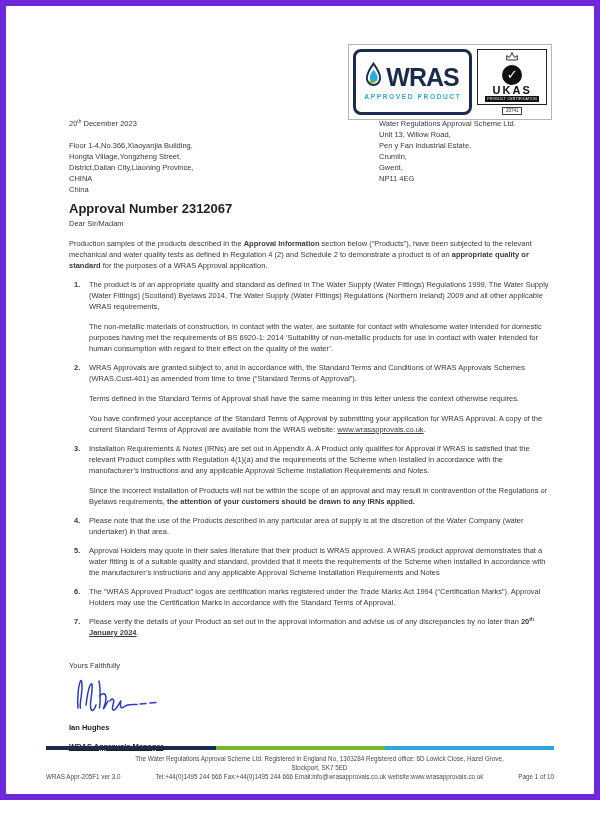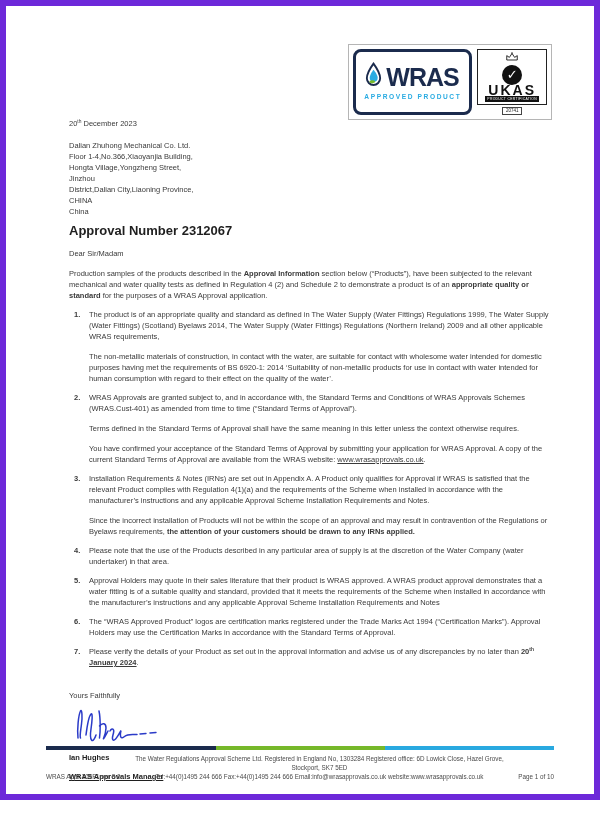--- a/index.html
+++ b/index.html
@@ -21,32 +21,32 @@
     display:flex; flex-direction:column; justify-content:center; background:#fff;
   }
   .wras-top { display:flex; align-items:center; gap:3px; }
   .wras-word { font-size:25px; font-weight:bold; color:#1b2b4d; letter-spacing:-1px; line-height:26px; }
   .wras-sub { font-size:6.6px; font-weight:bold; color:#29abe2; letter-spacing:1.6px; margin-top:2px; text-align:center; line-height:8px; }
   .ukas-box { display:flex; flex-direction:column; align-items:center; }
   .ukas-frame {
     border:1px solid #222; padding:2px 7px 0 7px; display:flex; flex-direction:column; align-items:center; background:#fff;
   }
   .ukas-check { width:20px; height:20px; border-radius:50%; background:#111; color:#fff; font-size:13px; line-height:20px; text-align:center; margin-top:1px; }
-  .ukas-word { font-size:14px; font-weight:bold; color:#111; letter-spacing:2px; margin-top:1px; line-height:9px; }
+  .ukas-word { font-size:11px; font-weight:bold; color:#111; letter-spacing:2px; margin-top:1px; line-height:9px; }
   .ukas-strip { background:#111; color:#fff; font-size:3.4px; line-height:4px; padding:1px 2px; text-align:center; margin:1px 0 2px 0; letter-spacing:0.3px; }
   .ukas-num { border:1px solid #444; font-size:4.5px; line-height:6px; padding:0 3px; margin-top:2px; color:#222; }
 
   
   .content { position:absolute; top:112px; left:63px; right:45px; }
   .addr-row { display:flex; justify-content:space-between; align-items:flex-start; }
   .addr-left { flex:1; }
   .addr-right { width:170px; }
   .date-line { margin-bottom:11px; }
   .heading { margin-top:7px; font-size:13px; line-height:13px; font-weight:bold; color:#1f1f1f; }
-  .salutation { margin-top:11px; }
+  .salutation { margin-top:3px; }
   .para { margin-top:9px; }
   .list { margin-top:3px; }
   .list-item { display:flex; margin-top:8px; }
   .num { width:20px; flex:0 0 20px; font-weight:bold; padding-left:5px; }
   .item-text { flex:1; }
   .item-text .p + .p { margin-top:9px; }
   .valediction { margin-top:22px; }
   .signature { margin-top:4px; margin-left:4px; }
   .signatory { margin-top:6px; font-weight:bold; color:#1f1f1f; }
   .signatory-title { font-weight:bold; color:#1f1f1f; text-decoration:underline;margin-top:8px; }
@@ -94,27 +94,33 @@
       </div>
       <div class="ukas-num">20741</div>
     </div>
   </div>
 
   <div class="content">
 
     <div class="addr-row">
       <div class="addr-left">
         <div class="date-line"><span>20</span><sup>th</sup><span> December 2023</span></div>
-        <div>Dalian Zhuhong Mechanical Co. Ltd.</div>
         <div>Floor 1-4,No.366,Xiaoyanjia Building,</div>
         <div>Hongta Village,Yongzheng Street,</div>
-        <div>Jinzhou</div>
         <div>District,Dalian City,Liaoning Province,</div>
         <div>CHINA</div>
         <div>China</div>
+      </div>
+      <div class="addr-right">
+        <div>Water Regulations Approval Scheme Ltd.</div>
+        <div>Unit 13, Willow Road,</div>
+        <div>Pen y Fan Industrial Estate,</div>
+        <div>Crumlin,</div>
+        <div>Gwent,</div>
+        <div>NP11 4EG</div>
       </div>
     </div>
 
     <div class="heading">Approval Number 2312067</div>
     <div class="salutation">Dear Sir/Madam</div>
     <div class="para"><span>Production samples of the products described in the </span><span style="font-weight: bold;">Approval Information</span><span> section below (“Products”), have been subjected to the relevant mechanical and water quality tests as defined in Regulation 4 (2) and Schedule 2 to demonstrate a product is of an </span><span style="font-weight: bold;">appropriate quality or standard</span><span> for the purposes of a WRAS Approval application.</span></div>
 
     <div class="list">
 
       <div class="list-item">

